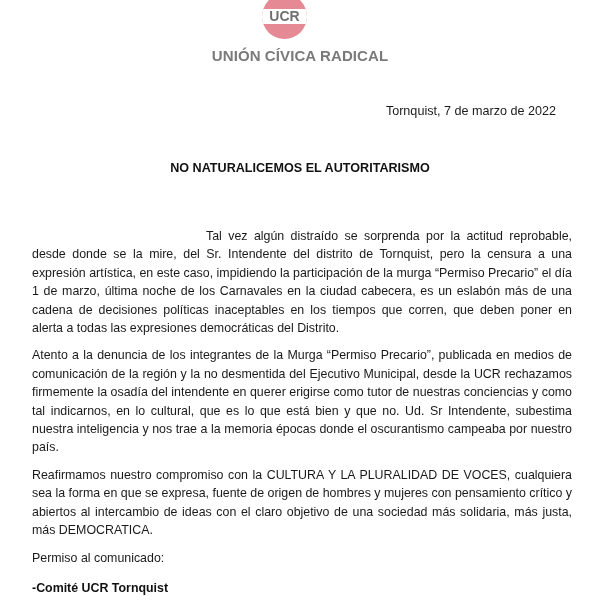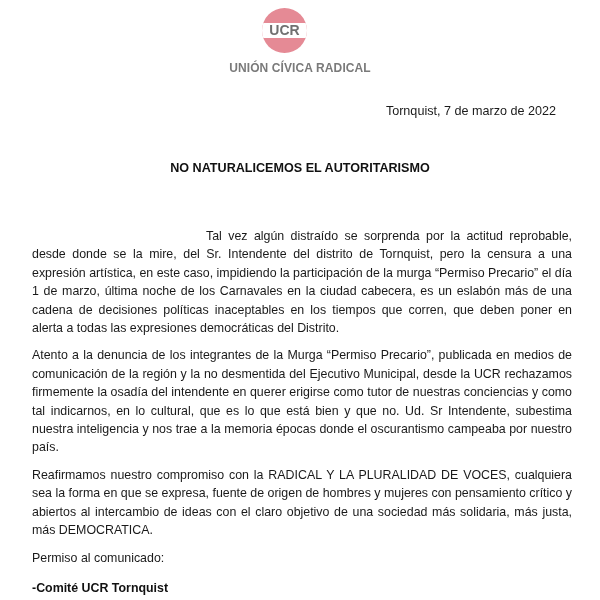--- a/index.html
+++ b/index.html
@@ -11,21 +11,21 @@
       width: 600px;
       height: 600px;
       overflow: hidden;
       position: relative;
       font-family: "Liberation Sans", sans-serif;
       color: #1a1a1a;
     }
     .letterhead {
       position: absolute;
       left: 0;
-      top: 16px;
+      top: 2px;
       width: 532px;
       height: 70px;
     }
     .logo {
       position: absolute;
       left: 262px;
       top: -8px;
       width: 45px;
       height: 45px;
       border-radius: 50%;
@@ -52,21 +52,21 @@
       line-height: 15px;
     }
     .org-name {
       position: absolute;
       left: 0;
       top: 45px;
       width: 600px;
       text-align: center;
       font-family: "Liberation Sans", sans-serif;
       font-weight: bold;
-      font-size: 12px;
+      font-size: 15px;
       color: #7a7a7a;
       letter-spacing: 0.1px;
     }
     .date-line {
       position: absolute;
       right: 44px;
       top: 104px;
       font-size: 12.6px;
       color: #1a1a1a;
     }
@@ -126,20 +126,20 @@
   <div class="org-name" style="color: rgb(122, 122, 122);">UNIÓN CÍVICA RADICAL</div>
 </div>
 
 <div class="date-line">Tornquist, 7 de marzo de 2022</div>
 
 <div class="doc-title">NO NATURALICEMOS EL AUTORITARISMO</div>
 
 <div class="body-text">
   <p class="indent">Tal vez algún distraído se sorprenda por la actitud reprobable, desde donde se la mire, del Sr. Intendente del distrito de Tornquist, pero la censura a una expresión artística, en este caso, impidiendo la participación de la murga “Permiso Precario” el día 1 de marzo, última noche de los Carnavales en la ciudad cabecera, es un eslabón más de una cadena de decisiones políticas inaceptables en los tiempos que corren, que deben poner en alerta a todas las expresiones democráticas del Distrito.</p>
   <p>Atento a la denuncia de los integrantes de la Murga “Permiso Precario”, publicada en medios de comunicación de la región y la no desmentida del Ejecutivo Municipal, desde la UCR rechazamos firmemente la osadía del intendente en querer erigirse como tutor de nuestras conciencias y como tal indicarnos, en lo cultural, que es lo que está bien y que no. Ud. Sr Intendente, subestima nuestra inteligencia y nos trae a la memoria épocas donde el oscurantismo campeaba por nuestro país.</p>
-  <p>Reafirmamos nuestro compromiso con la RADICAL Y LA PLURALIDAD DE VOCES, cualquiera sea la forma en que se expresa, fuente de origen de hombres y mujeres con pensamiento crítico y abiertos al intercambio de ideas con el claro objetivo de una sociedad más solidaria, más justa, más DEMOCRATICA.</p>
+  <p>Reafirmamos nuestro compromiso con la CULTURA Y LA PLURALIDAD DE VOCES, cualquiera sea la forma en que se expresa, fuente de origen de hombres y mujeres con pensamiento crítico y abiertos al intercambio de ideas con el claro objetivo de una sociedad más solidaria, más justa, más DEMOCRATICA.</p>
   <p class="plain">Permiso al comunicado:</p>
   <ul class="adherents">
     <li>-Comité UCR Tornquist</li>
     <li>-Sub-Comité UCR Sierra de la Ventana</li>
 
   </ul>
 </div>
 
 </body></html>

